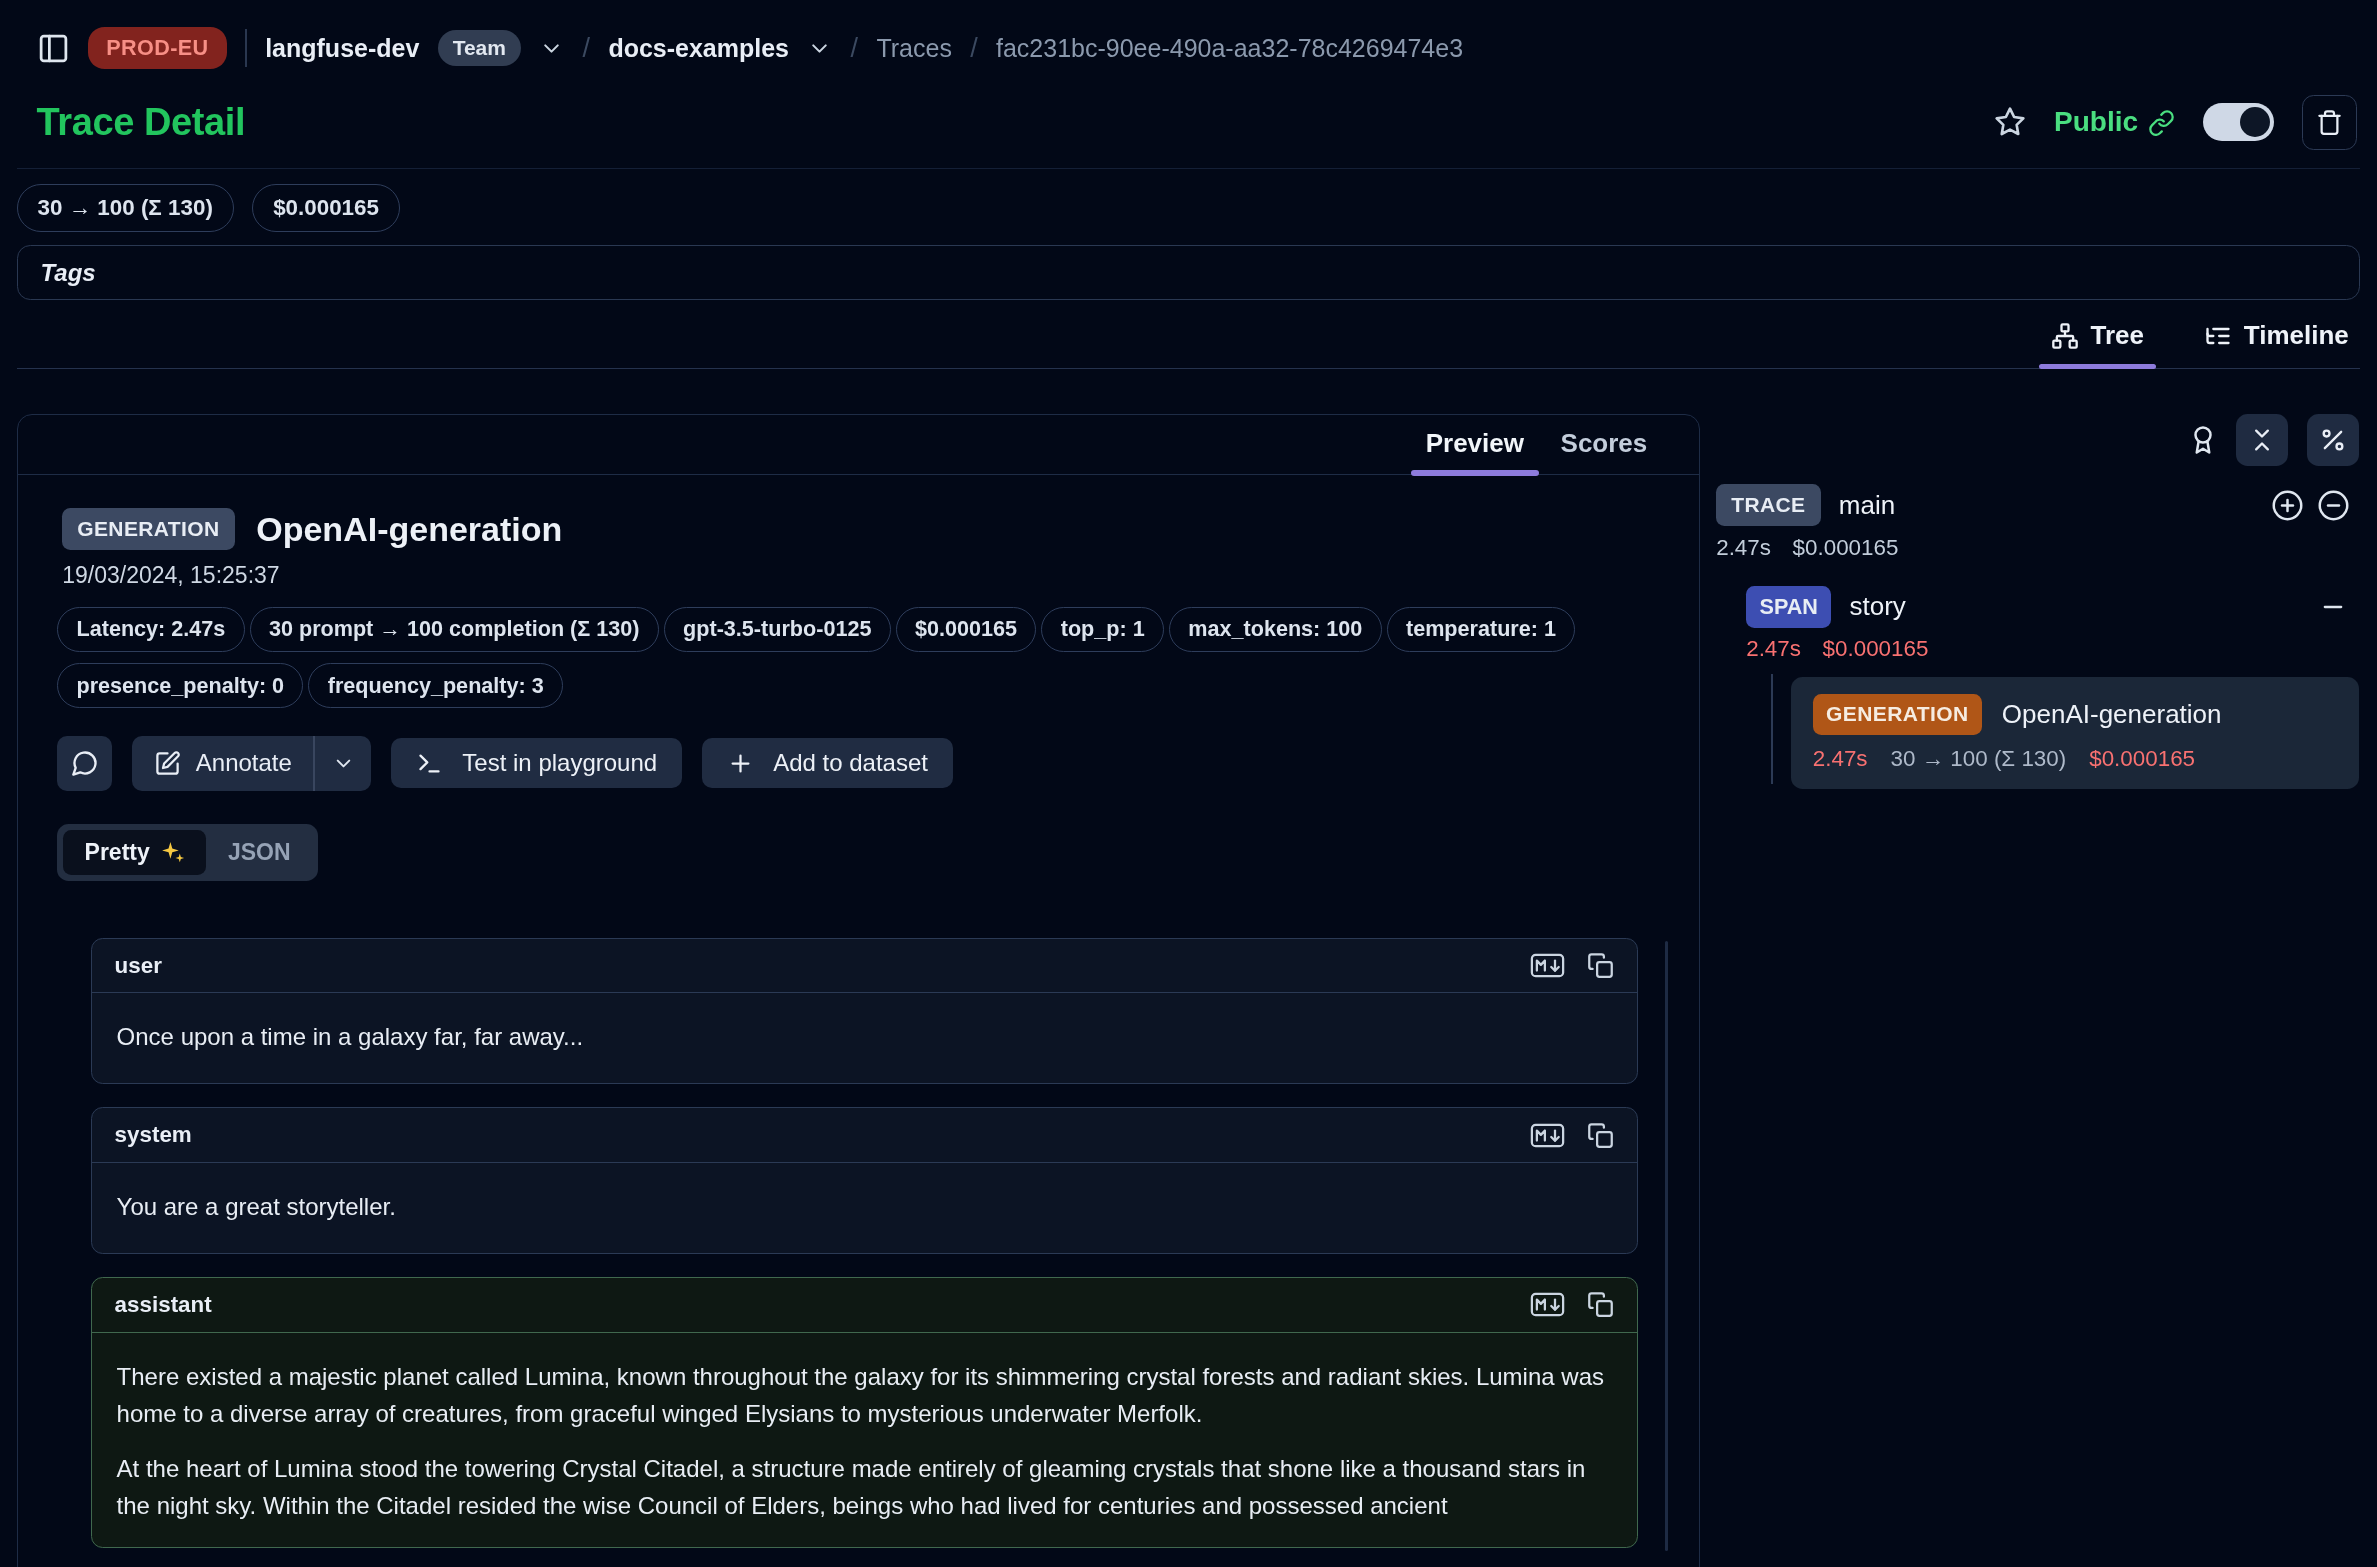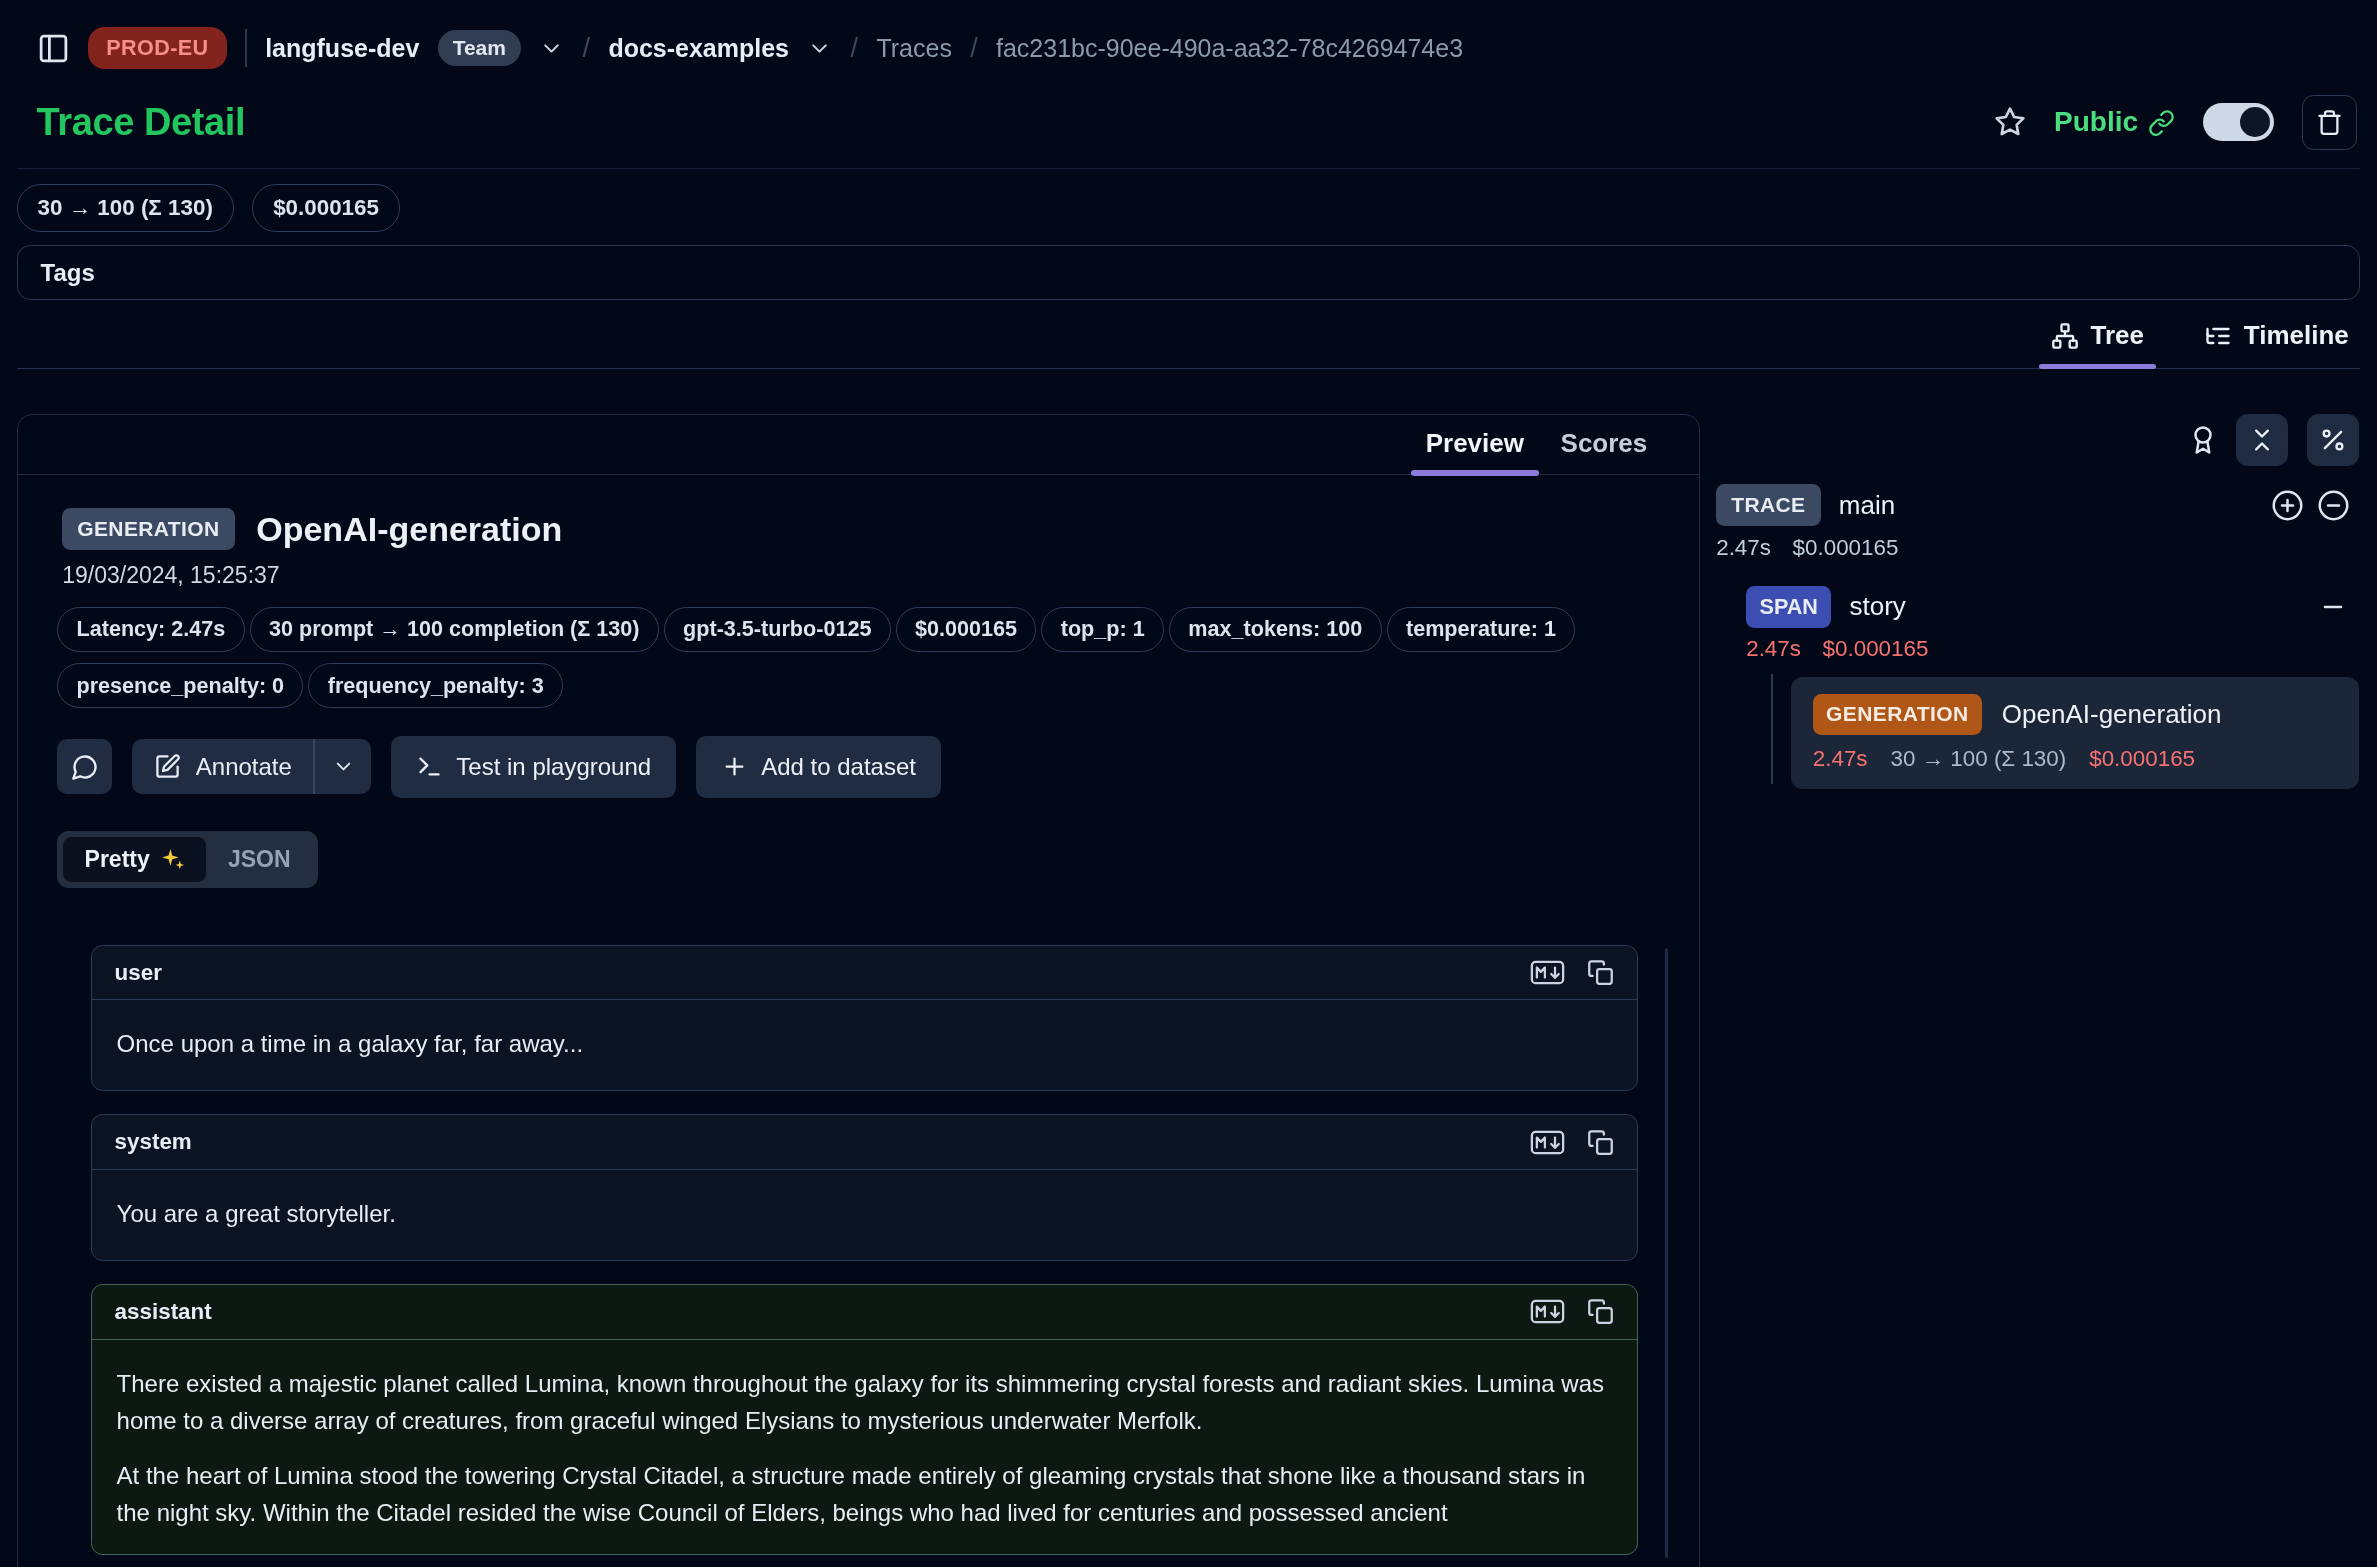--- a/index.html
+++ b/index.html
@@ -34,21 +34,21 @@
   .star-btn { color:#cbd5e1; cursor:pointer; display:flex; }
 
   .hr { border-bottom:1.7px solid #141f36; margin-top:18.3px; }
 
   
   .badges-row { margin-top:15px; display:flex; gap:18.3px; }
   .pill { border:1.7px solid #2e3d5b; border-radius:830px; padding:10px 20px; font-size:22.4px; font-weight:700; color:#dde4ee; white-space:nowrap; }
 
   
   .tags-box { margin-top:13.3px; height:55px; border:1.7px solid #2a3852; border-radius:13.3px; display:flex; align-items:center; padding:0 23px; }
-  .tags-box span { font-size:24px; font-weight:700; color:#e9eef6; }
+  .tags-box span { font-size:24px; font-weight:700; color:#e9eef6;font-style:italic; }
 
   
   .view-tabs { margin-top:20px; display:flex; justify-content:flex-end; border-bottom:1.7px solid #253télé,solid; border-bottom:1.7px solid #25324d; }
   .vtab { display:flex; align-items:center; gap:11.6px; font-size:26px; font-weight:600; color:#eef2f8; padding:0 11.6px 16.6px; margin-left:37px; position:relative; cursor:pointer; }
   .vtab.active::after { content:""; position:absolute; left:0; right:0; bottom:-1.7px; height:5.8px; background:#8d7bdc; border-radius:3.3px; }
 
   
   .main { margin-top:45px; display:flex; gap:16.6px; align-items:flex-start; }
   .card { width:1683px; border:1.7px solid #1e2c46; border-radius:15px; min-height:1122px; background:#020817; }
   .card-tabs { display:flex; justify-content:flex-end; border-bottom:1.7px solid #1e2c46; padding:0 33px; }
@@ -60,21 +60,21 @@
   .obs-header { display:flex; align-items:center; gap:21.6px; padding-left:21.6px; }
   .type-badge { background:#3c4962; color:#e8edf4; font-size:21px; font-weight:700; letter-spacing:0.4px; padding:9.1px 15px; border-radius:8.3px; }
   .obs-title { font-size:34px; font-weight:700; color:#edf1f7; }
   .obs-time { margin-top:11.6px; padding-left:21.6px; font-size:23px; color:#cfd8e4; }
   .badge-list { margin-top:18.3px; padding-left:16.6px; display:flex; flex-wrap:wrap; gap:5px; }
   .badge-list .pill { font-size:21.6px; font-weight:700; padding:8.3px 18.3px; }
   .badge-list.second { margin-top:11.6px; }
 
   .actions { margin-top:28px; padding-left:16.6px; display:flex; align-items:center; gap:20px; }
   .sq-btn { width:55px; height:55px; background:#202c42; border-radius:10px; display:flex; align-items:center; justify-content:center; color:#e9eef6; cursor:pointer; }
-  .btn { height:62px; background:#202c42; border-radius:10px; display:flex; align-items:center; gap:13px; padding:0 25px; font-size:24px; font-weight:500; color:#edf1f7; cursor:pointer; white-space:nowrap; }
+  .btn { height:50px; background:#202c42; border-radius:10px; display:flex; align-items:center; gap:19px; padding:0 25px; font-size:24px; font-weight:500; color:#edf1f7; cursor:pointer; white-space:nowrap; }
   .split { display:flex; height:55px; background:#202c42; border-radius:10px; overflow:hidden; }
   .split .left { display:flex; align-items:center; gap:15px; padding:0 21.6px; font-size:24px; font-weight:500; cursor:pointer; }
   .split .sep { width:1.7px; background:#39465f; margin:0; }
   .split .right { display:flex; align-items:center; padding:0 16.6px; cursor:pointer; color:#dfe6ef; }
 
   .format-toggle { margin-top:33px; margin-left:16.6px; display:inline-flex; align-items:center; background:#232e41; border-radius:11.6px; padding:5.8px; }
   .seg { font-size:23px; font-weight:600; padding:9.1px 21.6px; color:#96a3b6; border-radius:8.3px; cursor:pointer; display:flex; align-items:center; gap:10px; }
   .seg.active { background:#0a101d; color:#eef2f8; }
 
   

